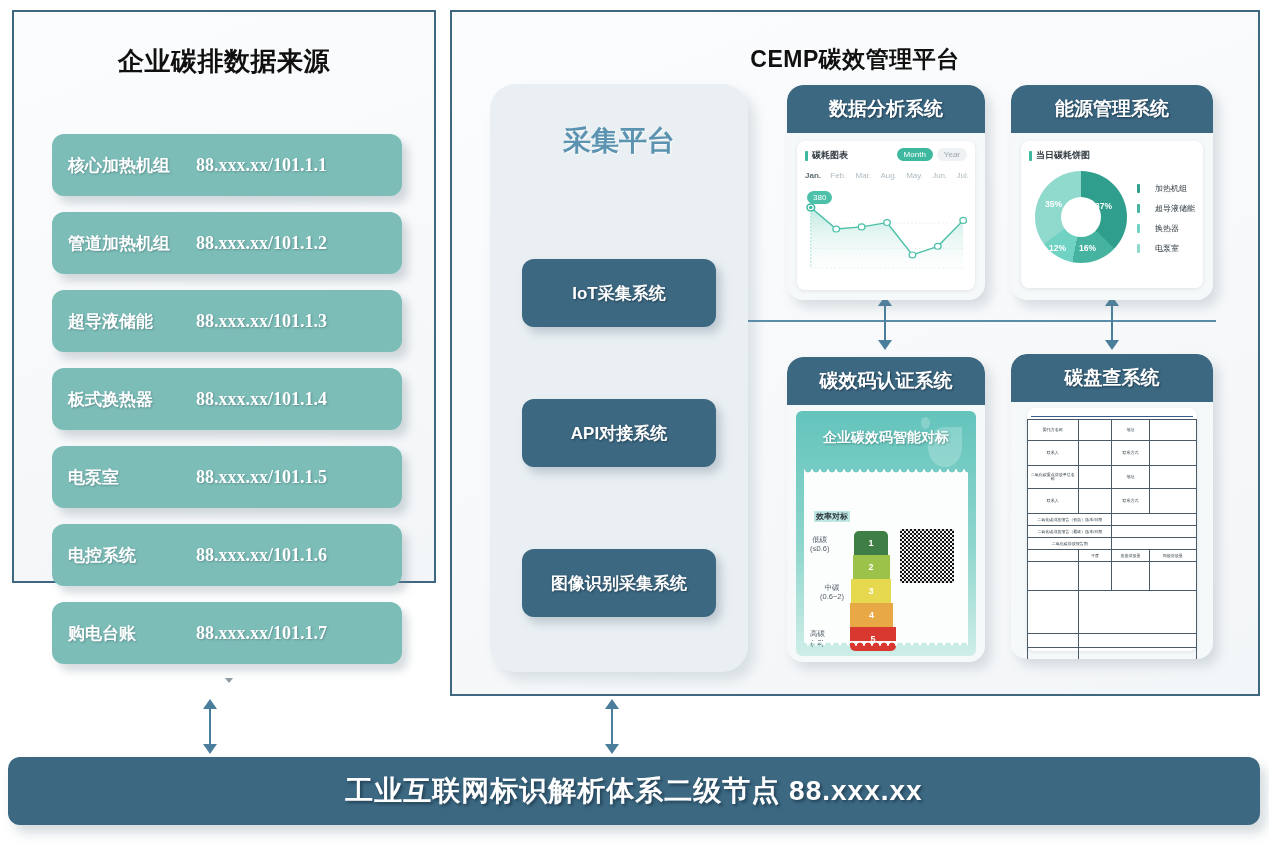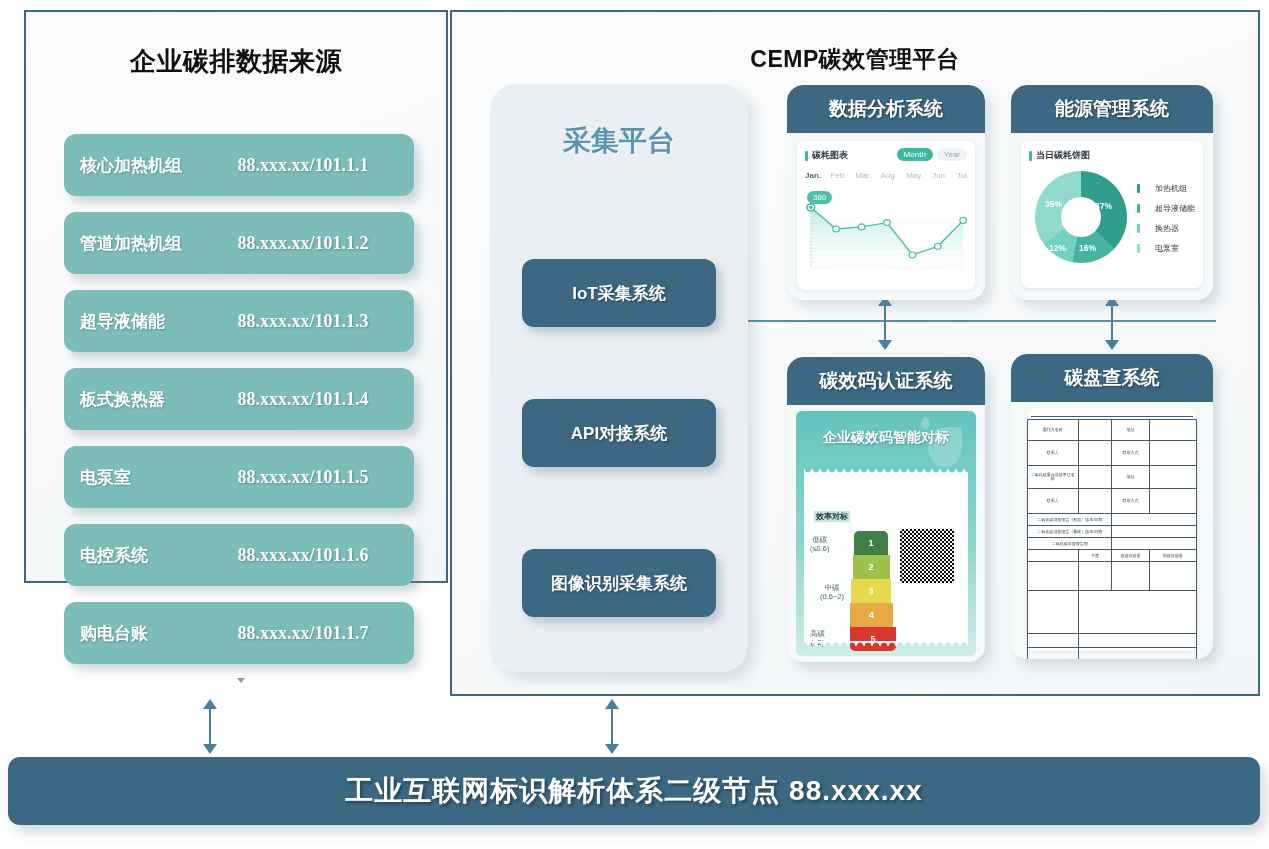--- a/index.html
+++ b/index.html
@@ -14,21 +14,21 @@
   }
   .stage { position: absolute; inset: 0; }
 
   
   .panel {
     position: absolute;
     border: 2px solid #3f6780;
     background: linear-gradient(160deg,#fbfcfd 0%, #f3f6f8 100%);
     box-sizing: border-box;
   }
-  #left-panel  { left: 24px;   top: 10px; width: 424px; height: 573px; }
+  #left-panel  { left: 12px;   top: 10px; width: 424px; height: 573px; }
   #right-panel { left: 450px; top: 10px; width: 810px; height: 686px; }
 
   .panel-title {
     position: absolute; left: 0; right: 0;
     text-align: center;
     font-weight: bold;
     color: #101010;
     letter-spacing: .5px;
   }
   #left-title  { top: 32px; font-size: 26px; }
@@ -46,21 +46,21 @@
     padding: 0 16px;
   }
   .pill .pname {
     color: #ffffff; font-weight: bold; font-size: 17px;
     text-shadow: 1px 1px 2px rgba(60,90,95,.45);
     width: 128px; flex: none;
   }
   .pill .pcode {
     color: #ffffff; font-weight: bold; font-size: 18px;
     text-shadow: 1px 1px 2px rgba(60,90,95,.45);
-    flex: 1; text-align: center;
+    flex: 1; 
     font-family: "Liberation Serif", "DejaVu Serif", serif;
   }
   .scroll-caret {
     position: absolute; left: 211px; top: 666px;
     width: 0; height: 0;
     border-left: 4px solid transparent;
     border-right: 4px solid transparent;
     border-top: 5px solid #8d9aa3;
   }
 

